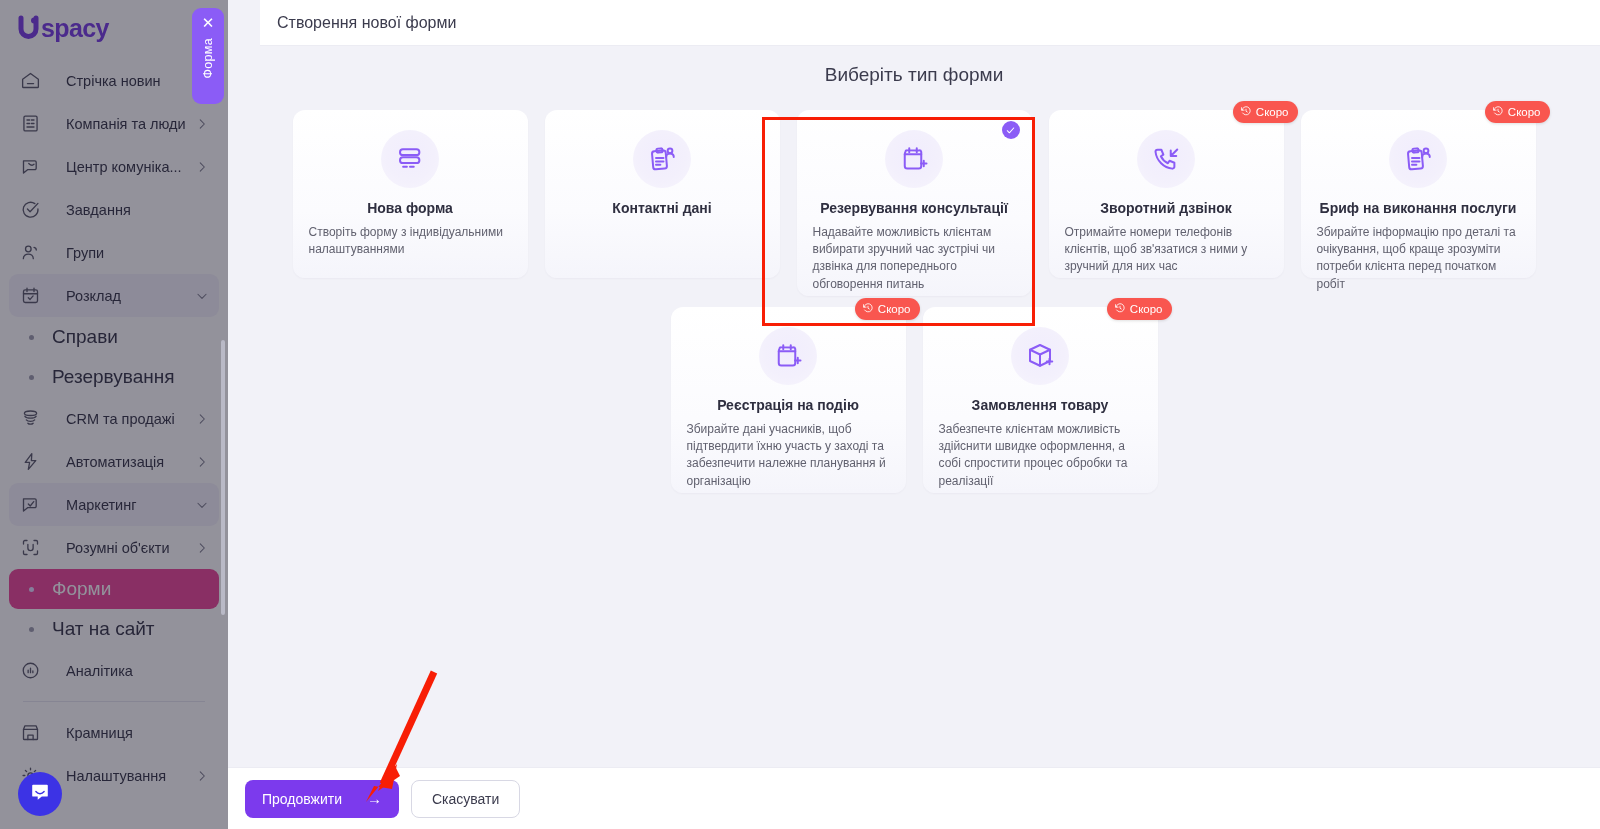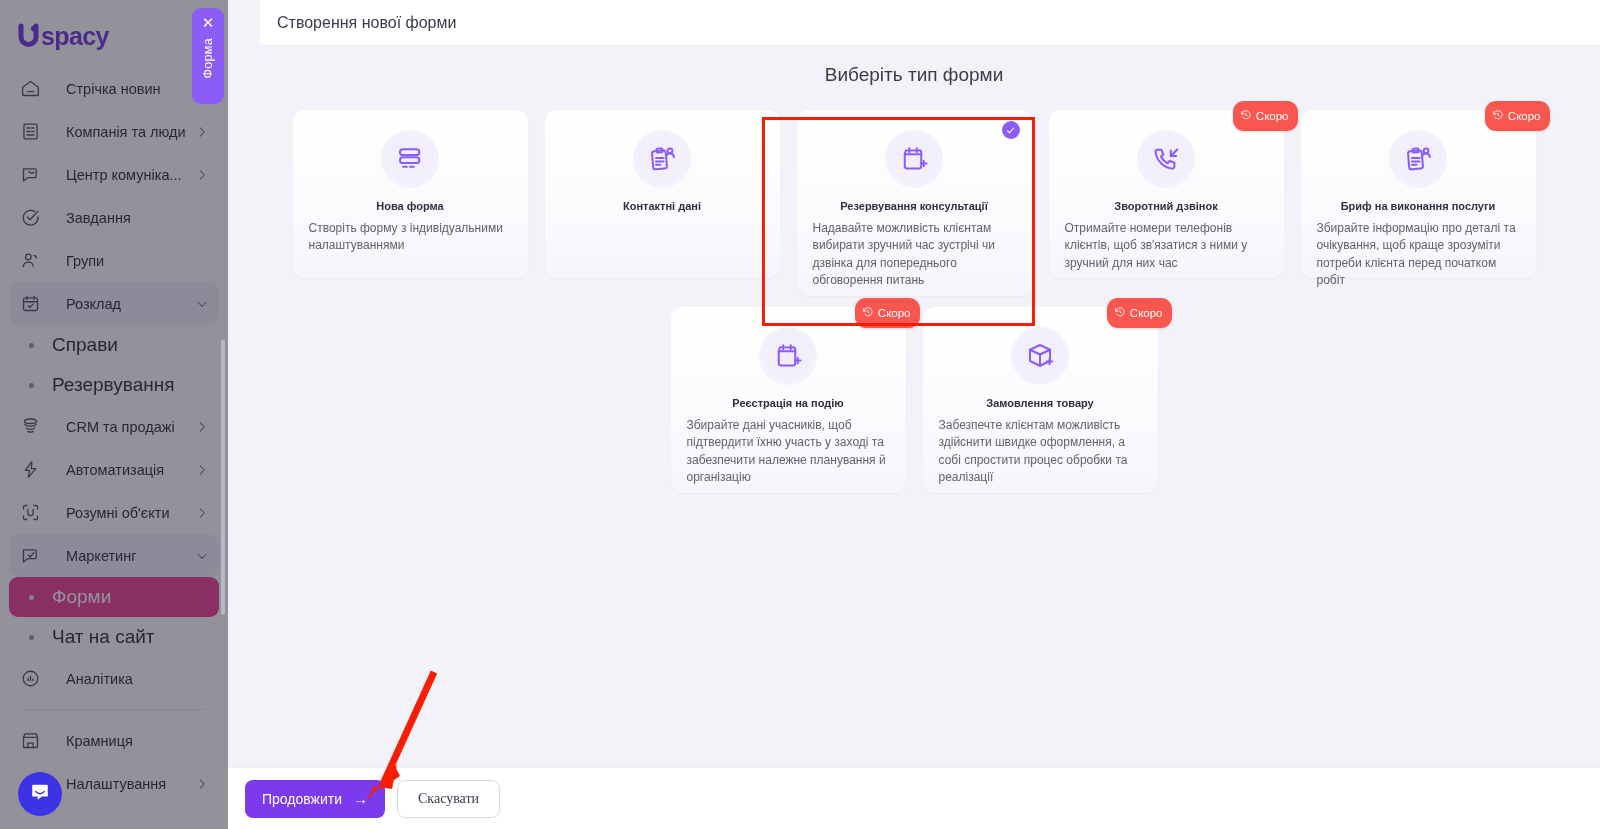--- a/index.html
+++ b/index.html
@@ -12,21 +12,21 @@
   }
   #root { position: relative; width: 1600px; height: 829px; }
 
   
   .sidebar {
     position: absolute; left: 0; top: 0;
     width: 228px; height: 829px;
     background: #ffffff;
     overflow: hidden;
   }
-  .sidebar-inner { position: relative; width: 228px; height: 829px; padding-top: 13px; }
+  .sidebar-inner { position: relative; width: 228px; height: 829px; padding-top: 5px; }
   .sidebar-dim {
     position: absolute; left: 0; top: 0; width: 228px; height: 829px;
     background: rgba(20,18,36,0.46);
     z-index: 40; pointer-events: none;
   }
   .logo-wrap {
     display: flex; align-items: center; height: 46px; padding-left: 14px;
   }
   .logo-mark { width: 30px; height: 30px; position: relative; flex: none; }
   .logo-text {
@@ -128,31 +128,31 @@
     box-shadow: 0 1px 2px rgba(40,30,80,0.04);
   }
   .card.tall { height: 186px; }
   .card-ico-circle {
     width: 58px; height: 58px; border-radius: 50%;
     background: radial-gradient(circle at 50% 45%, #f1edfd 0%, #f3f0fc 55%, #f7f5fd 100%);
     display: flex; align-items: center; justify-content: center; flex: none;
   }
   .card-ico-circle svg { width: 30px; height: 30px; stroke: #8b5cf6; fill: none; stroke-width: 1.6; stroke-linecap: round; stroke-linejoin: round; }
   .card-title {
-    margin-top: 12px; font-size: 11px; font-weight: 700; color: #2f2f40;
+    margin-top: 12px; font-size: 14px; font-weight: 700; color: #2f2f40;
     text-align: center; line-height: 1.25;
   }
   .card-desc {
     margin-top: 6px; font-size: 12px; color: #61616f;
     text-align: left; line-height: 1.45;
   }
   .badge-soon {
     position: absolute; top: -9px; right: -14px;
     background: #f9564f; color: #fff;
-    border-radius: 11px; height: 30px; padding: 0 9px 0 7px;
+    border-radius: 11px; height: 22px; padding: 0 9px 0 7px;
     display: flex; align-items: center; gap: 4px;
     font-size: 11.5px; white-space: nowrap;
     box-shadow: 0 1px 3px rgba(0,0,0,0.12);
   }
   .badge-soon svg { width: 12px; height: 12px; stroke: #fff; fill: none; stroke-width: 1.7; stroke-linecap: round; stroke-linejoin: round; }
   .check-badge {
     position: absolute; top: 11px; right: 12px;
     width: 18px; height: 18px; border-radius: 50%;
     background: #8b5cf6; display: flex; align-items: center; justify-content: center;
   }
@@ -167,28 +167,28 @@
 
   
   .footer {
     position: absolute; left: 0; bottom: 0; width: 1372px; height: 62px;
     background: #ffffff; border-top: 1px solid #ececf3;
     display: flex; align-items: center; padding-left: 17px; gap: 12px;
   }
   .btn-primary {
     background: #7c3aed; color: #fff; border: none; border-radius: 8px;
     height: 38px; padding: 0 17px; font-size: 14px; cursor: pointer;
-    display: flex; align-items: center; gap: 11px;
+    display: flex; align-items: center; gap: 25px;
     font-family: inherit;
   }
   .btn-primary .arrow { font-size: 15px; line-height: 1; }
   .btn-secondary {
     background: #fff; color: #3b3b4d; border: 1px solid #d8d8e4;
     border-radius: 8px; height: 38px; padding: 8px 20px; font-size: 14px;
-    cursor: pointer; font-family: Liberation Serif, serif;
+    cursor: pointer; font-family: Liberation Sans, sans-serif;
   }
 
   
   .red-arrow { position: absolute; left: 350px; top: 660px; z-index: 90; pointer-events: none; }
 </style>
 </head>
 <body>
 
 <div id="root">
 
@@ -317,46 +317,46 @@
               </svg>
           </span>
           <span class="nav-label">Автоматизація</span>
           <span class="nav-chev">
             <svg viewBox="0 0 24 24">
                 <path d="M9 5l7 7-7 7"></path>
               </svg>
           </span>
         </div>
 
+        <div class="nav-item expanded">
+          <span class="nav-ico">
+            <svg viewBox="0 0 24 24">
+                <path d="M4 5.5h13a1.5 1.5 0 0 1 1.5 1.5v7a1.5 1.5 0 0 1-1.5 1.5H9l-5 4z"></path>
+                <path d="M9.5 11.5l2.2 2.2 4-5"></path>
+              </svg>
+          </span>
+          <span class="nav-label">Маркетинг</span>
+          <span class="nav-chev">
+            <svg viewBox="0 0 24 24">
+                <path d="M5 9l7 7 7-7"></path>
+              </svg>
+          </span>
+        </div>
+
         <div class="nav-item">
           <span class="nav-ico">
             <svg viewBox="0 0 24 24">
                 <path d="M4 8V5.5A1.5 1.5 0 0 1 5.5 4H8M16 4h2.5A1.5 1.5 0 0 1 20 5.5V8M20 16v2.5a1.5 1.5 0 0 1-1.5 1.5H16M8 20H5.5A1.5 1.5 0 0 1 4 18.5V16"></path>
                 <path d="M9 8.5v4a3 3 0 0 0 6 0v-4"></path>
               </svg>
           </span>
           <span class="nav-label">Розумні об'єкти</span>
           <span class="nav-chev">
             <svg viewBox="0 0 24 24">
                 <path d="M9 5l7 7-7 7"></path>
-              </svg>
-          </span>
-        </div>
-
-        <div class="nav-item expanded">
-          <span class="nav-ico">
-            <svg viewBox="0 0 24 24">
-                <path d="M4 5.5h13a1.5 1.5 0 0 1 1.5 1.5v7a1.5 1.5 0 0 1-1.5 1.5H9l-5 4z"></path>
-                <path d="M9.5 11.5l2.2 2.2 4-5"></path>
-              </svg>
-          </span>
-          <span class="nav-label">Маркетинг</span>
-          <span class="nav-chev">
-            <svg viewBox="0 0 24 24">
-                <path d="M5 9l7 7 7-7"></path>
               </svg>
           </span>
         </div>
 
         <div class="sub-item selected">
           <span class="sub-dot"></span>
           <span class="sub-label">Форми</span>
         </div>
         <div class="sub-item">
           <span class="sub-dot"></span>

